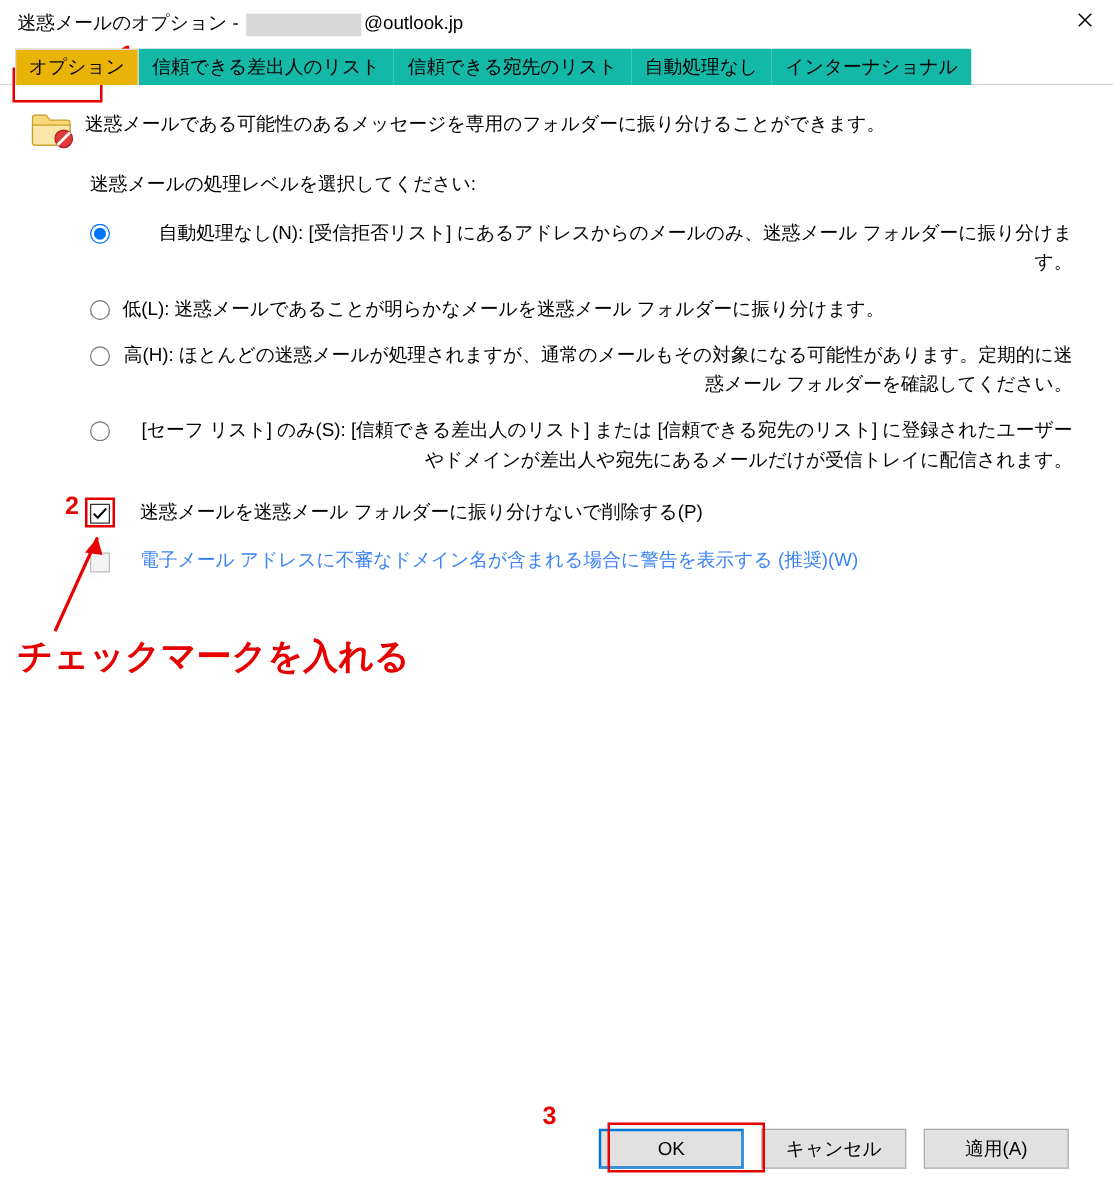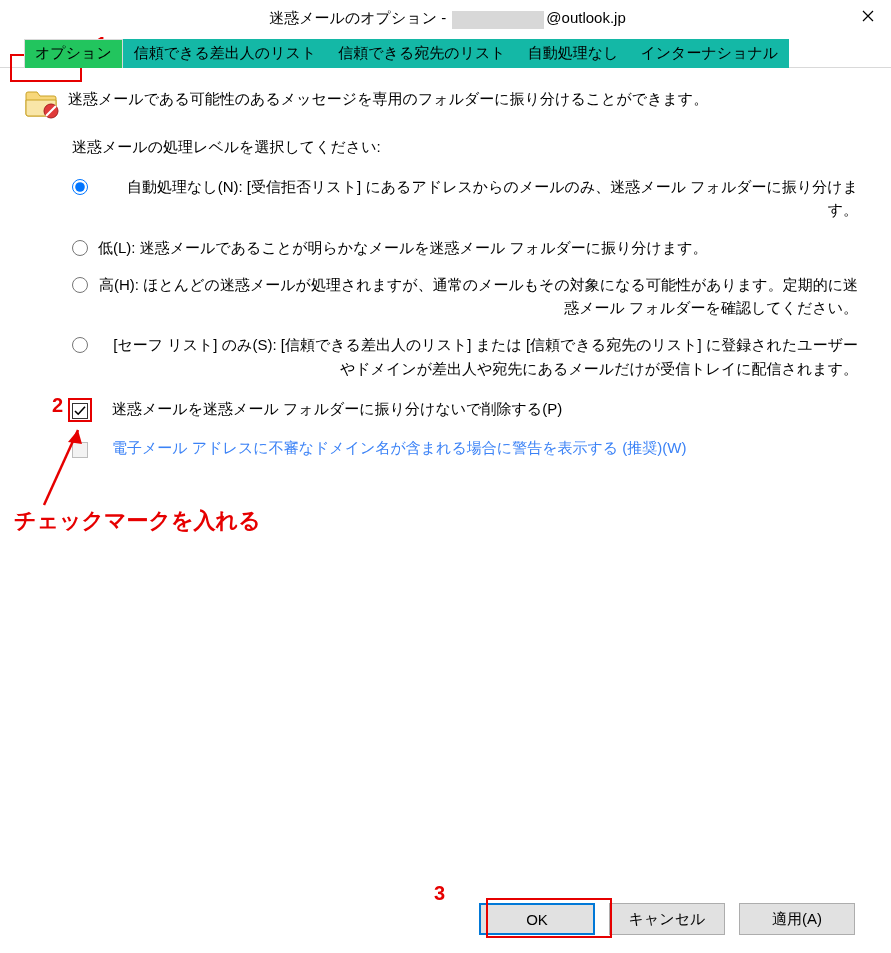--- a/index.html
+++ b/index.html
@@ -15,21 +15,20 @@
     overflow: hidden;
   }
 
   
   .titlebar {
     height: 38px;
     display: flex;
     align-items: center;
     padding: 0 10px 0 14px;
     position: relative;
-    justify-content: center;
   }
   .titlebar .title-text {
     font-size: 15px;
     white-space: nowrap;
   }
   .titlebar .redact {
     display: inline-block;
     width: 92px;
     height: 18px;
     background: #d8d8d8;
@@ -66,23 +65,22 @@
     border: 1px solid transparent;
     border-bottom: none;
     background: #14b8a6;
     margin-right: 0px;
     position: relative;
     bottom: -1px;
     cursor: default;
   }
   .tab.active {
     border-color: #d9d9d9;
-    background: #22c55e;
+    background: #eab308;
     z-index: 2;
-    margin-left: 12px;
   }
 
   
   .content {
     padding: 18px 20px 20px 24px;
   }
   .intro-row {
     display: flex;
     align-items: flex-start;
     gap: 12px;
@@ -178,21 +176,21 @@
     position: absolute;
     color: #e60000;
     font-weight: bold;
     font-size: 20px;
     pointer-events: none;
   }
   .anno-text {
     position: absolute;
     color: #e60000;
     font-weight: bold;
-    font-size: 22px;
+    font-size: 28px;
     pointer-events: none;
     white-space: nowrap;
   }
   .anno-arrow {
     position: absolute;
     pointer-events: none;
   }
 </style>
 </head>
 <body>

